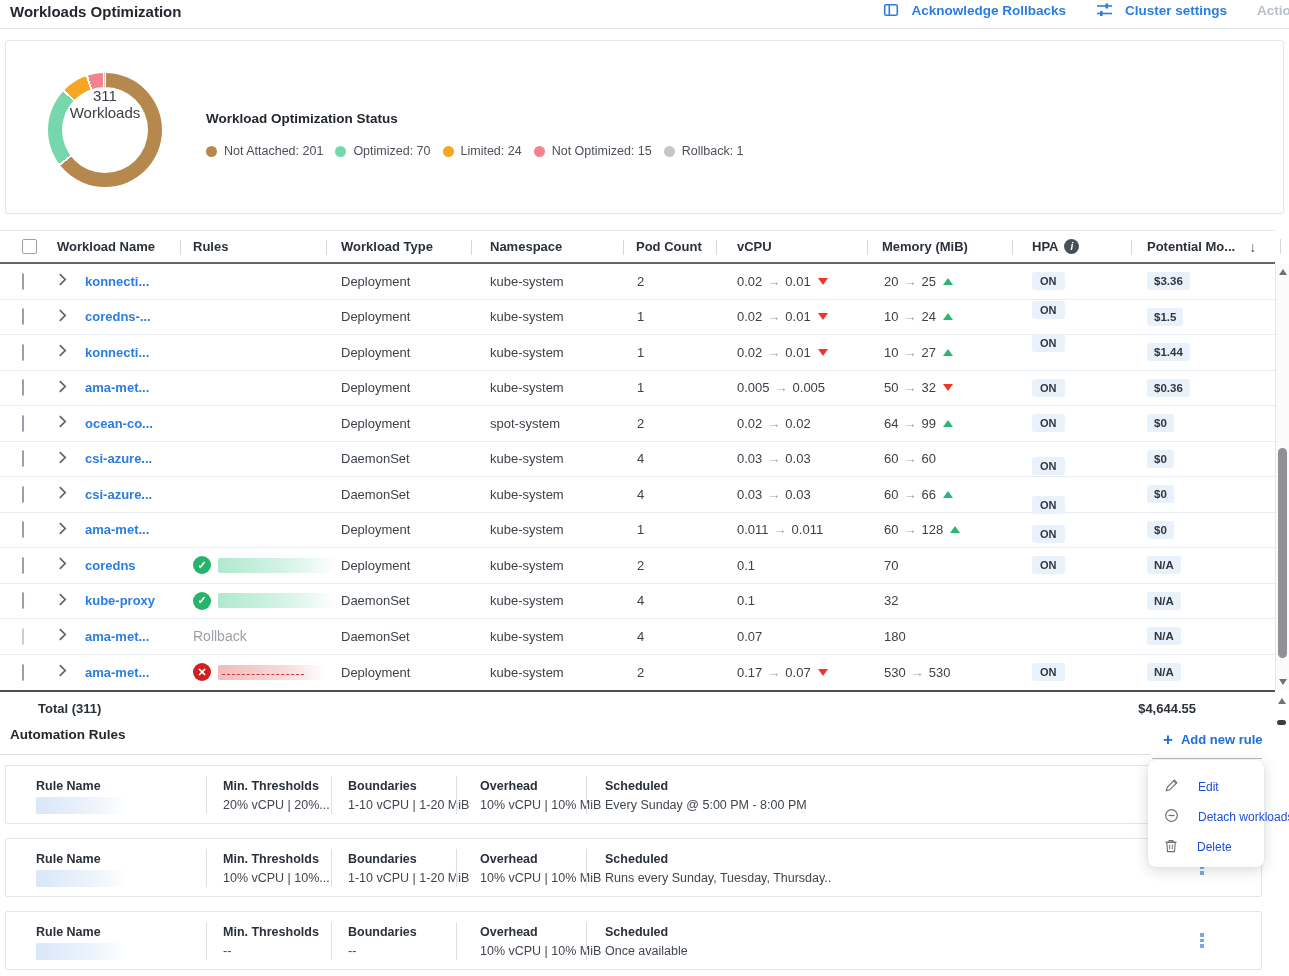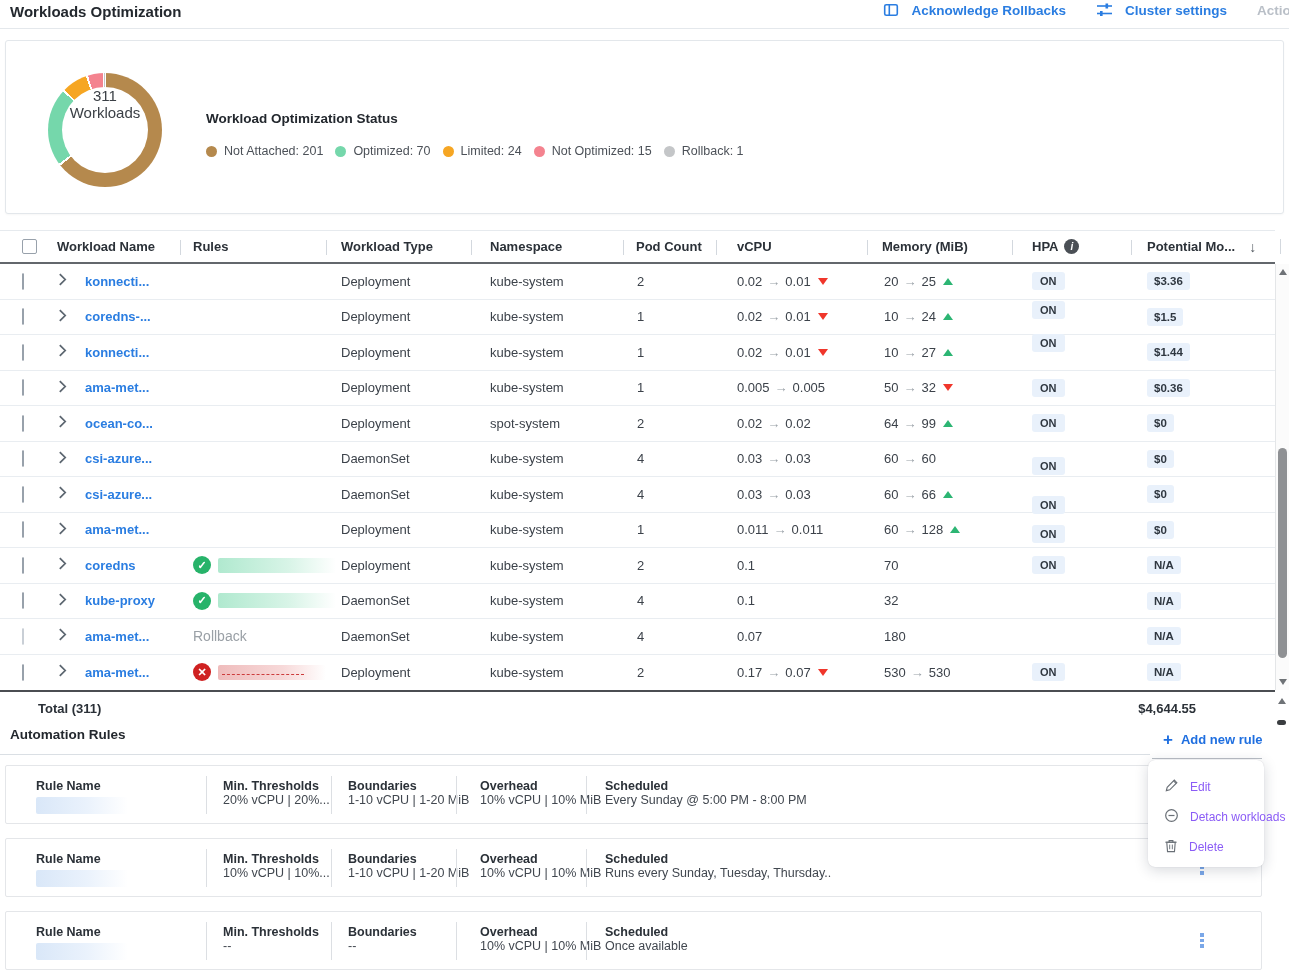--- a/index.html
+++ b/index.html
@@ -99,31 +99,31 @@
   .plus-ic { font-size:17px; font-weight:bold; line-height:1; }
   .menu-top-line { position:absolute; top:758px; left:1152px; width:110px; border-top:1px solid #b9bec5; }
   .rules-list { position:absolute; top:765px; left:5px; width:1257px; display:flex; flex-direction:column; gap:14px; }
   .rule-card { position:relative; height:59px; background:#fff; border:1px solid #e4e6e9; border-radius:2px;
                display:grid; grid-template-columns:200px 125px 125px 130px 1fr; align-items:start; }
   .rc-col { position:relative; padding-top:13px; height:100%; }
   .rc-col.sep::before { content:''; position:absolute; left:0; top:10px; height:38px; width:1px; background:#dcdfe3; }
   .rc-name { padding-left:30px; } .rc-min { padding-left:17px; } .rc-bound { padding-left:17px; }
   .rc-over { padding-left:24px; } .rc-sched { padding-left:19px; }
   .rc-label { font-size:12.5px; font-weight:bold; color:#2b3138; }
-  .rc-value { font-size:12.5px; color:#41474f; white-space:nowrap; }
+  .rc-value { font-size:12.5px; color:#41474f; margin-top:5px; white-space:nowrap; }
   .pill-blue { display:block; width:92px; height:17px; margin-top:4px; border-radius:2px;
                background:linear-gradient(90deg,#d9e7f8 0%,#eaf2fc 55%,rgba(234,242,252,0) 100%); }
   .kebab { position:absolute; right:52px; top:50%; transform:translateY(-50%); width:14px; height:20px; cursor:pointer;
            display:flex; flex-direction:column; align-items:center; justify-content:center; gap:2px; background:none; border:none; }
   .kebab i { width:3.5px; height:3.5px; background:#7aa7e8; display:block; }
   
   .ctx-menu { position:absolute; top:760px; left:1148px; width:116px; height:107px; background:#fff; border-radius:7px;
               box-shadow:0 3px 14px rgba(30,40,60,.18), 0 0 1px rgba(30,40,60,.2); padding:12px 0 0 16px; z-index:20; }
-  .ctx-item { display:flex; align-items:center; gap:11px; height:30px; background:none; border:none; cursor:pointer;
-              font-family:inherit; font-size:12px; color:#8b5cf6; white-space:nowrap; }
+  .ctx-item { display:flex; align-items:center; gap:19px; height:30px; background:none; border:none; cursor:pointer;
+              font-family:inherit; font-size:12px; color:#1d4ed8; white-space:nowrap; }
   .ctx-item svg { flex:none; }
 </style>
 </head>
 <body>
 
 <div class="page">
 
   <header class="topbar">
     <h1 class="page-title">Workloads Optimization</h1>
     <div class="topbar-actions">

